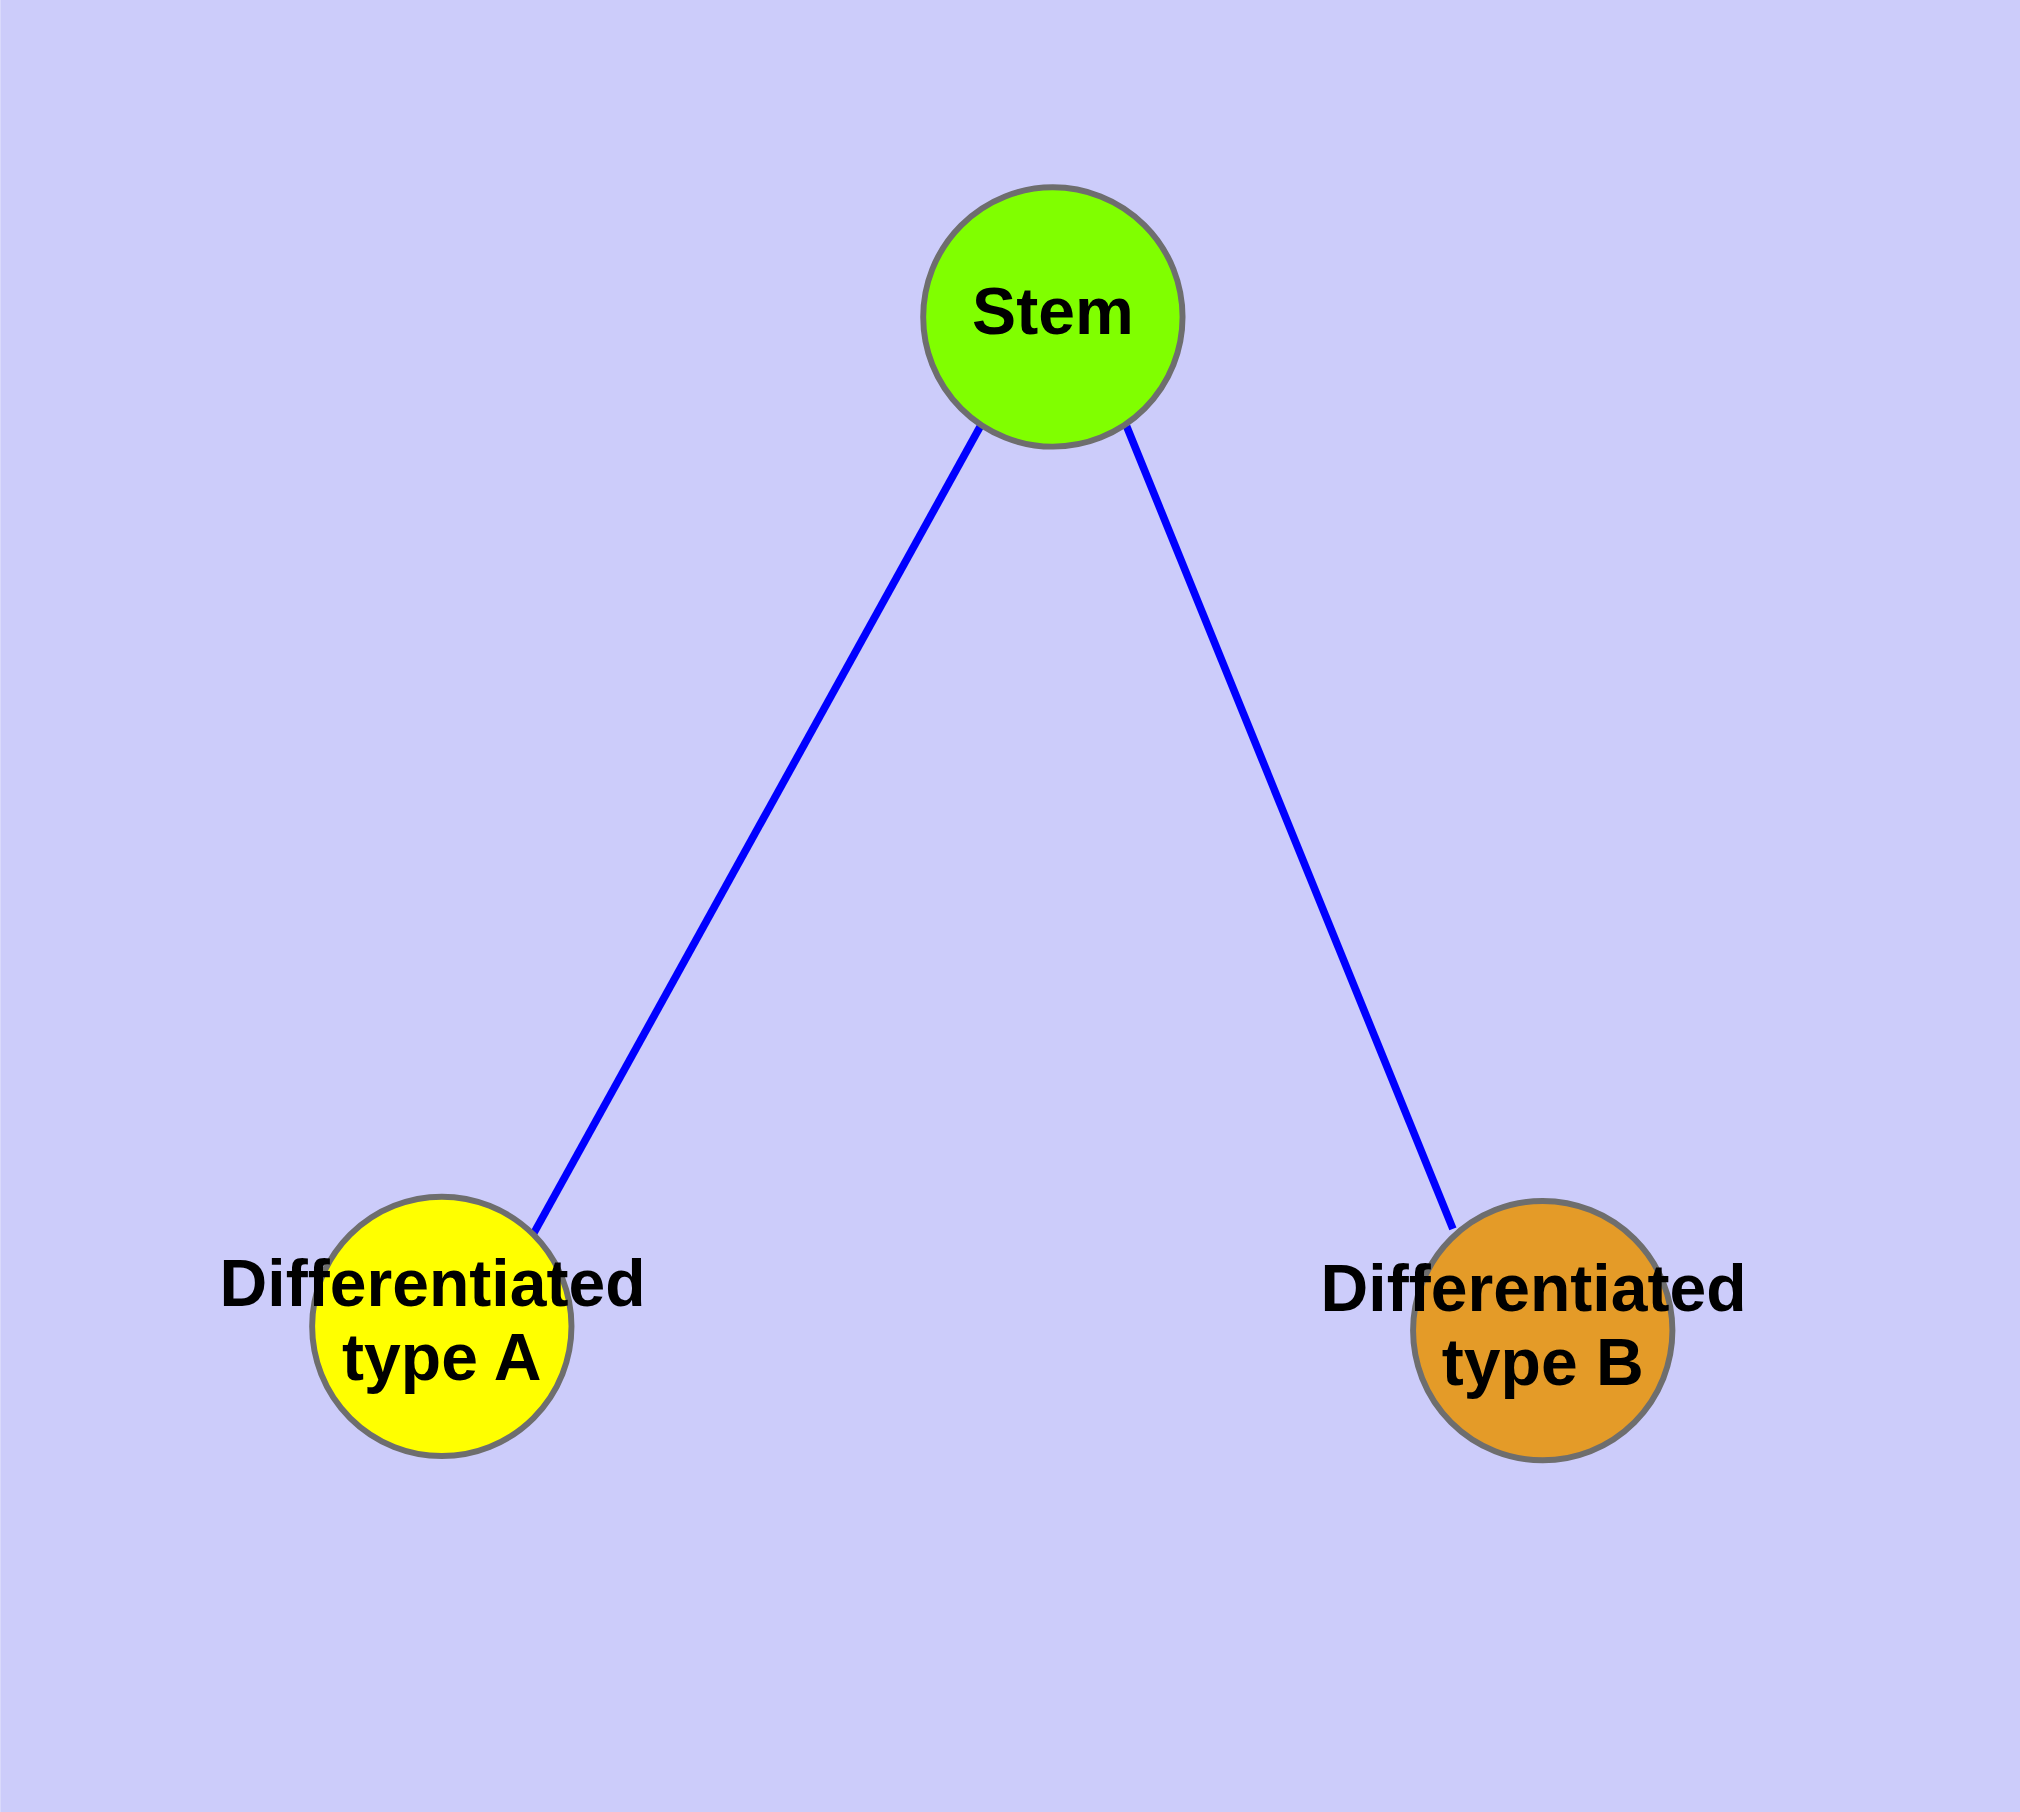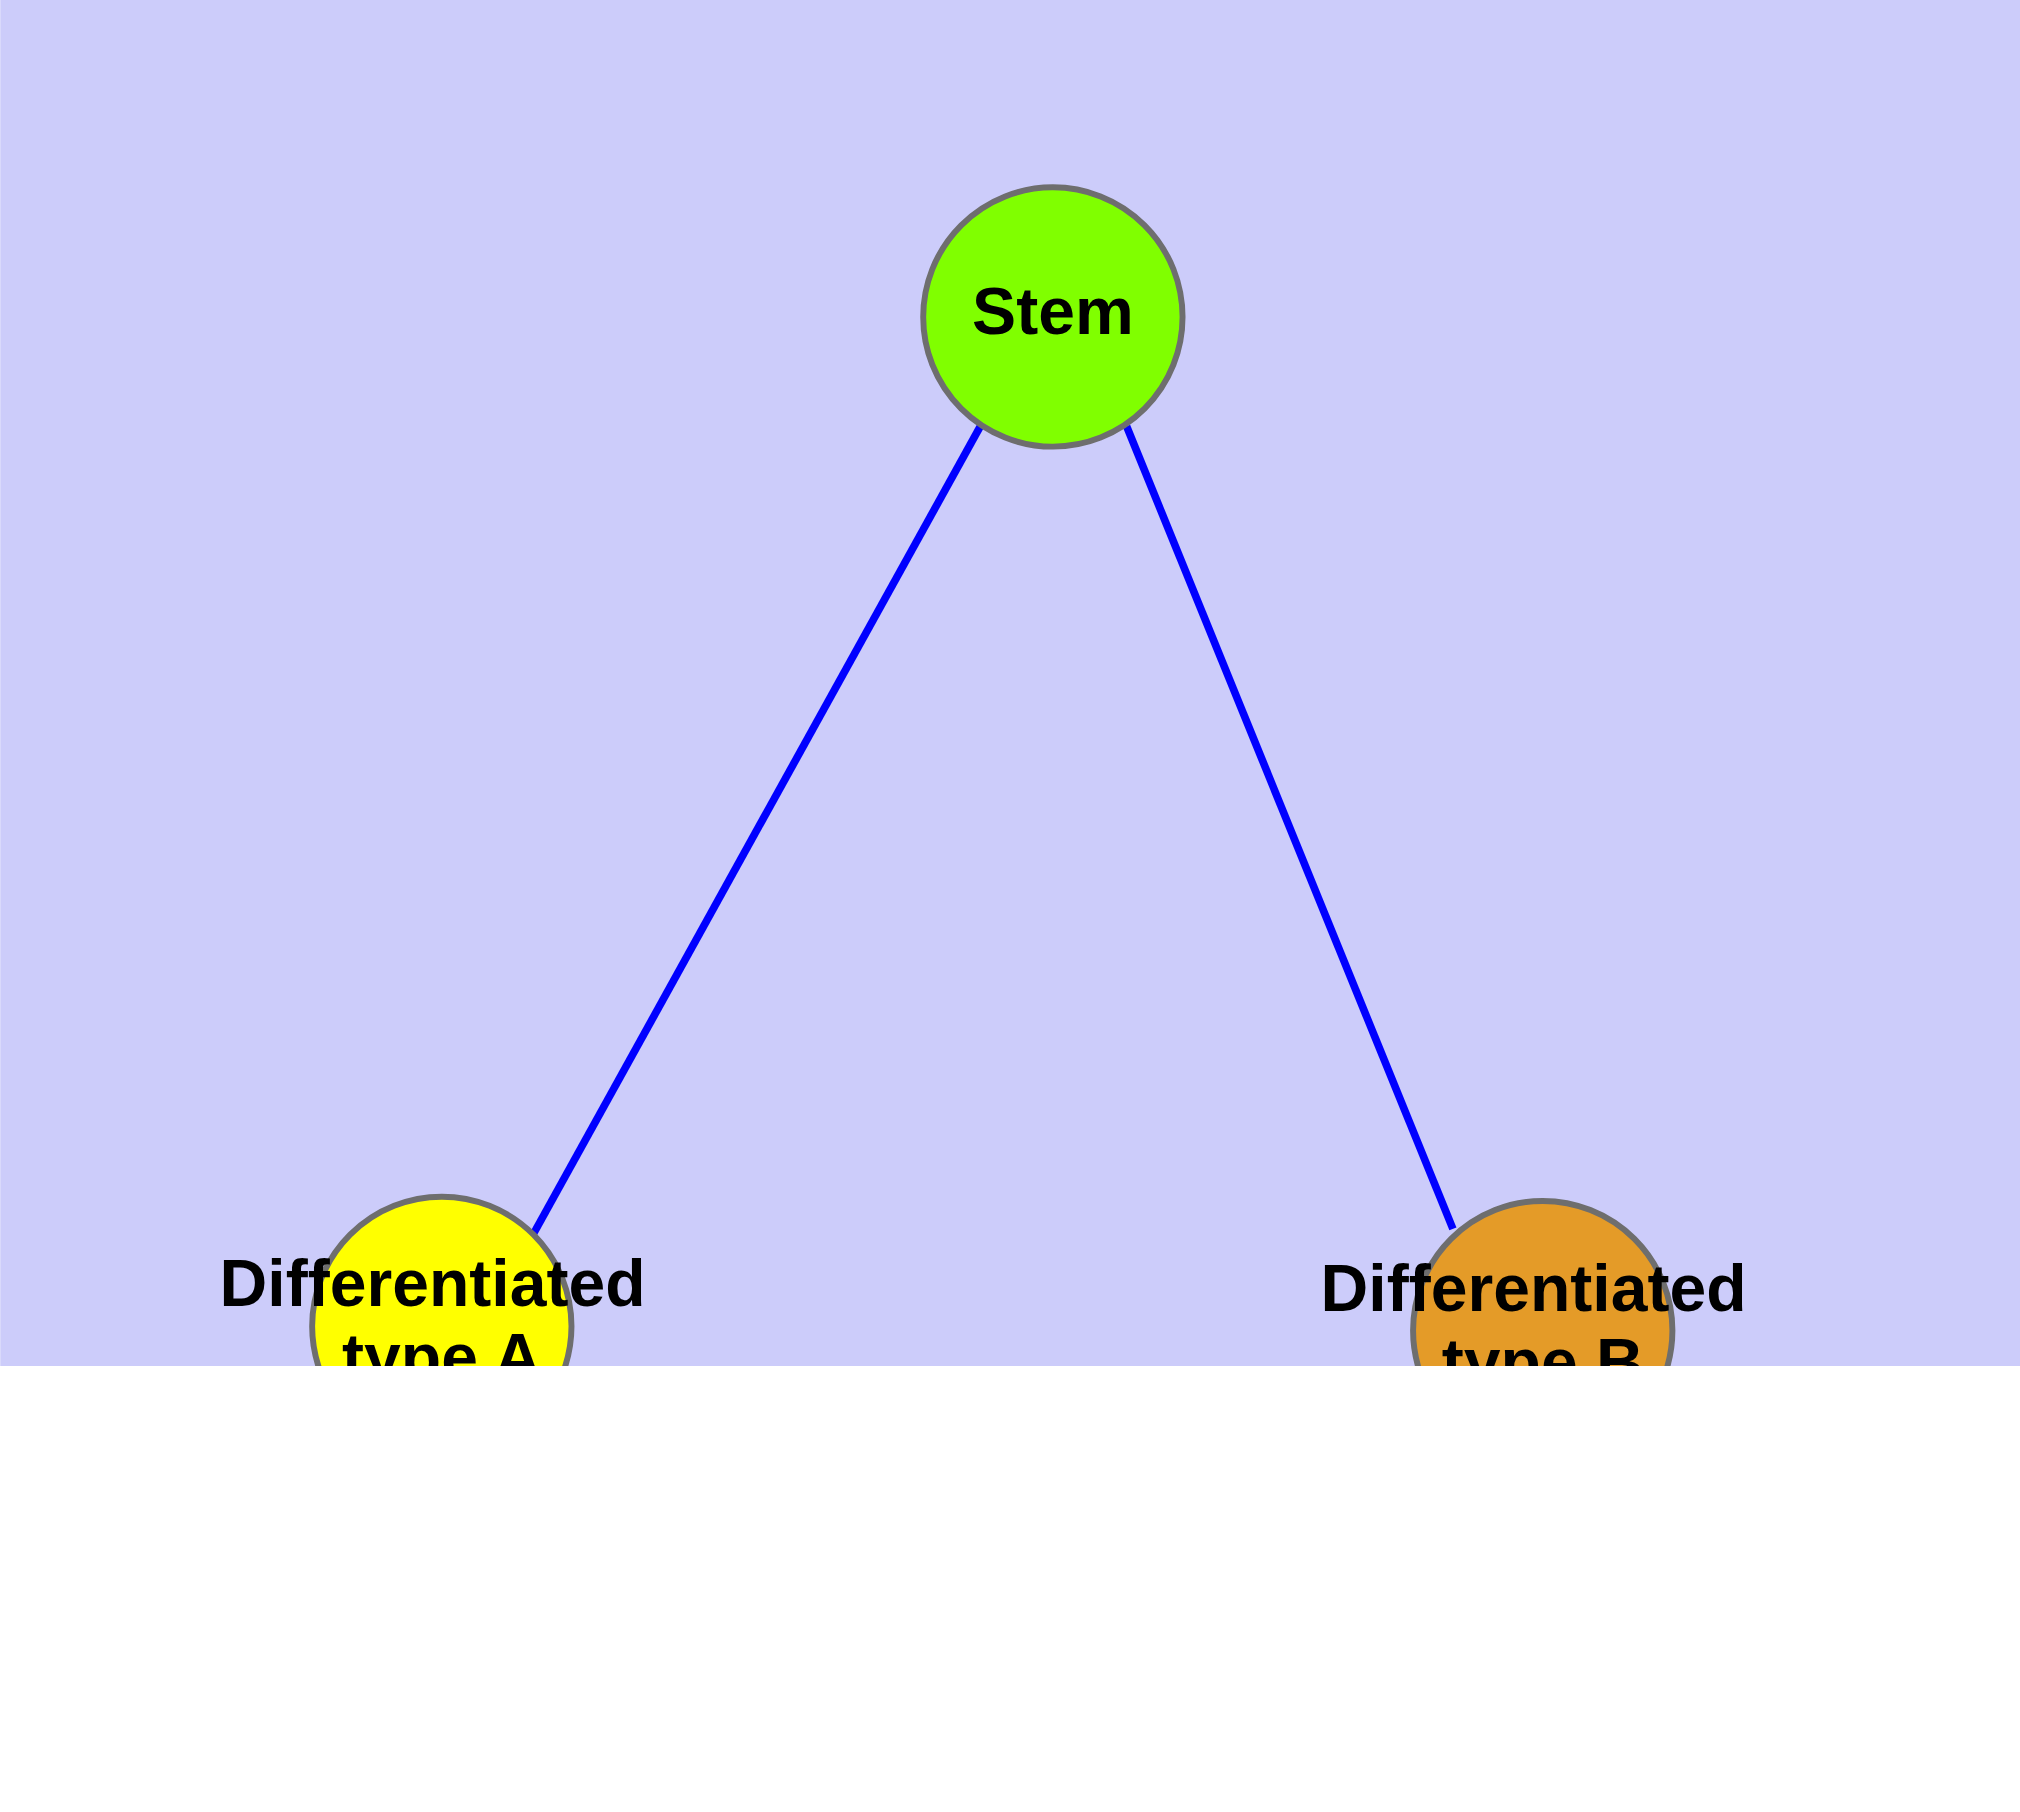--- a/index.html
+++ b/index.html
@@ -3,21 +3,21 @@
 <meta charset="utf-8">
 <style>
   html, body {
     margin: 0;
     padding: 0;
     background: #ffffff;
   }
   #canvas {
     position: relative;
     width: 2021px;
-    height: 1366px;
+    height: 1812px;
     overflow: hidden;
     font-family: "Liberation Sans", sans-serif;
   }
   #graph-svg {
     position: absolute;
     top: 0;
     left: 0;
     width: 2021px;
     height: 1812px;
     display: block;

